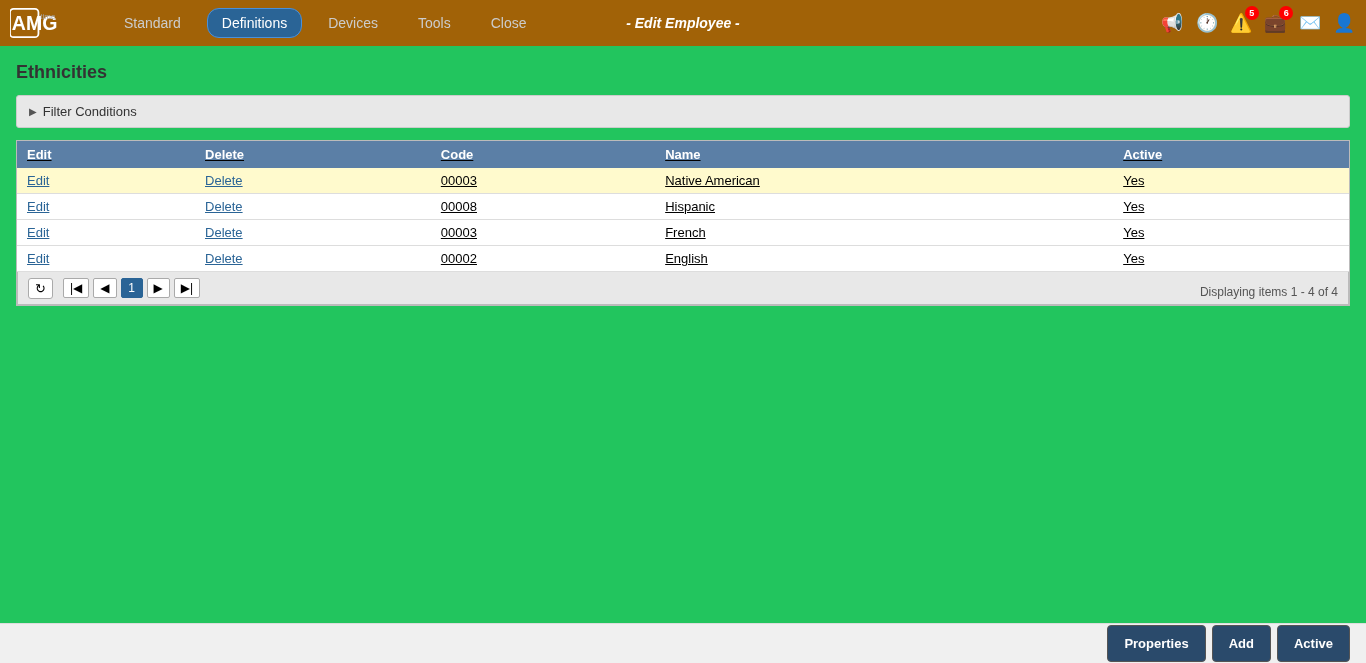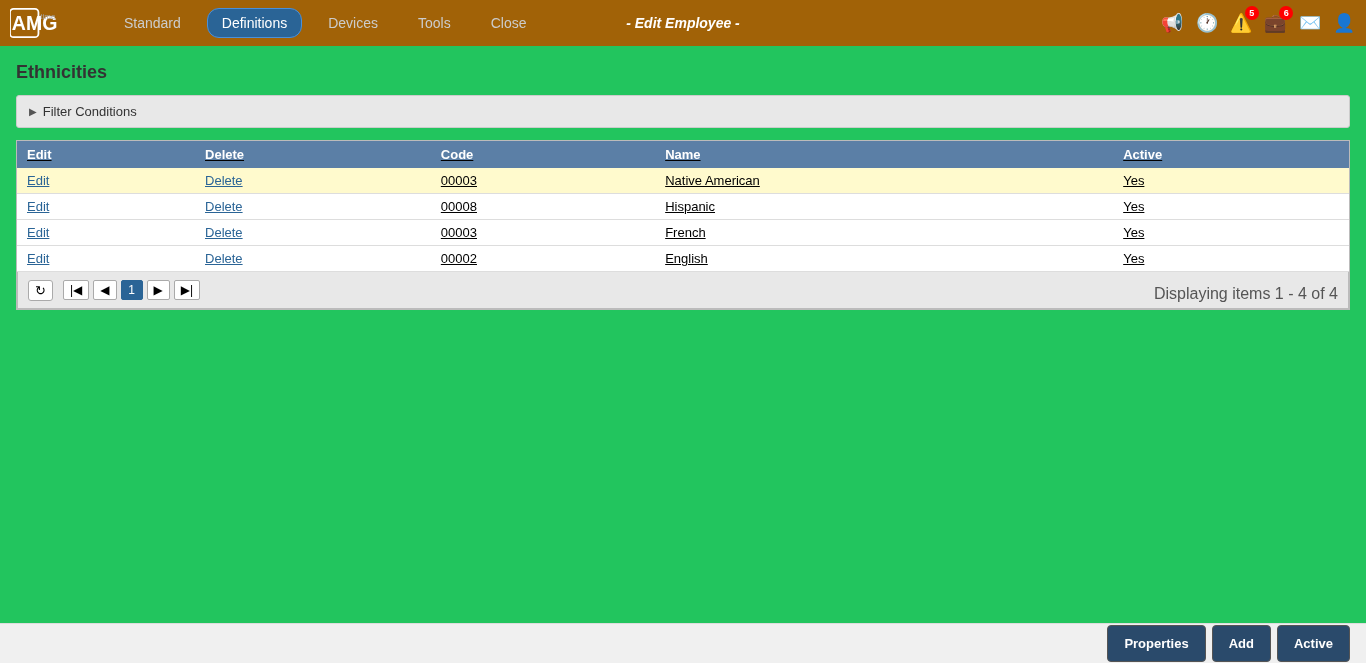--- a/index.html
+++ b/index.html
@@ -184,21 +184,21 @@
     }
     .pag-btn.current {
       background: #2a6496;
       color: #fff;
       border-color: #2a6496;
     }
     .pag-btn:disabled { color: #999; cursor: default; }
     .pag-status {
       margin-left: auto;
       color: #555;
-      font-size: 16px;
+      font-size: 12px;
       margin-top: 8px;
     }
 
     
     .footer-bar {
       background: #f0f0f0;
       border-top: 1px solid #ddd;
       display: flex;
       justify-content: flex-end;
       padding: 6px 16px;

